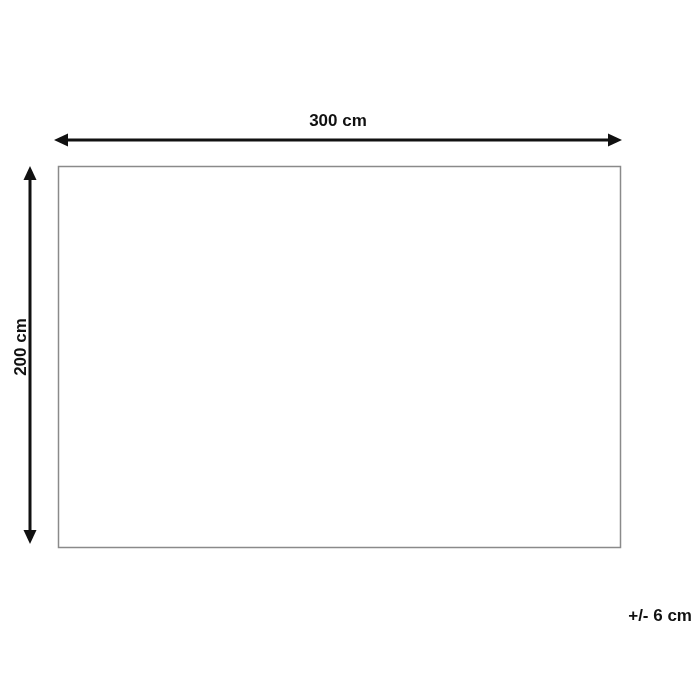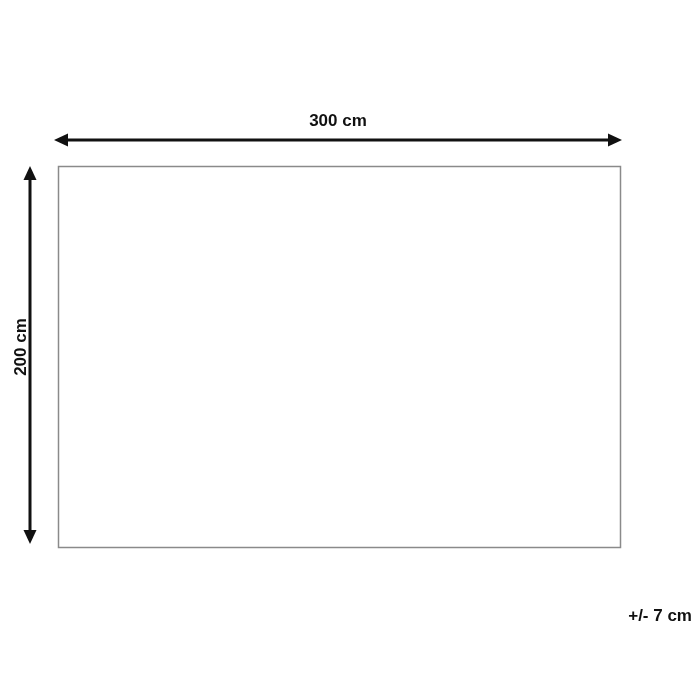--- a/index.html
+++ b/index.html
@@ -71,15 +71,15 @@
       <line x1="30" y1="177" x2="30" y2="533" stroke-width="3" stroke="#111111"></line>
       <polygon points="30,166 23.5,180 36.5,180" fill="#111111"></polygon>
       <polygon points="30,544 23.5,530 36.5,530" fill="#111111"></polygon>
     </g>
   </svg>
 
   <div class="dim-label label-width">300 cm</div>
 
   <div class="dim-label label-height">200 cm</div>
 
-  <div class="dim-label label-tolerance">+/- 7 cm</div>
+  <div class="dim-label label-tolerance">+/- 6 cm</div>
 
 </div>
 
 </body></html>

